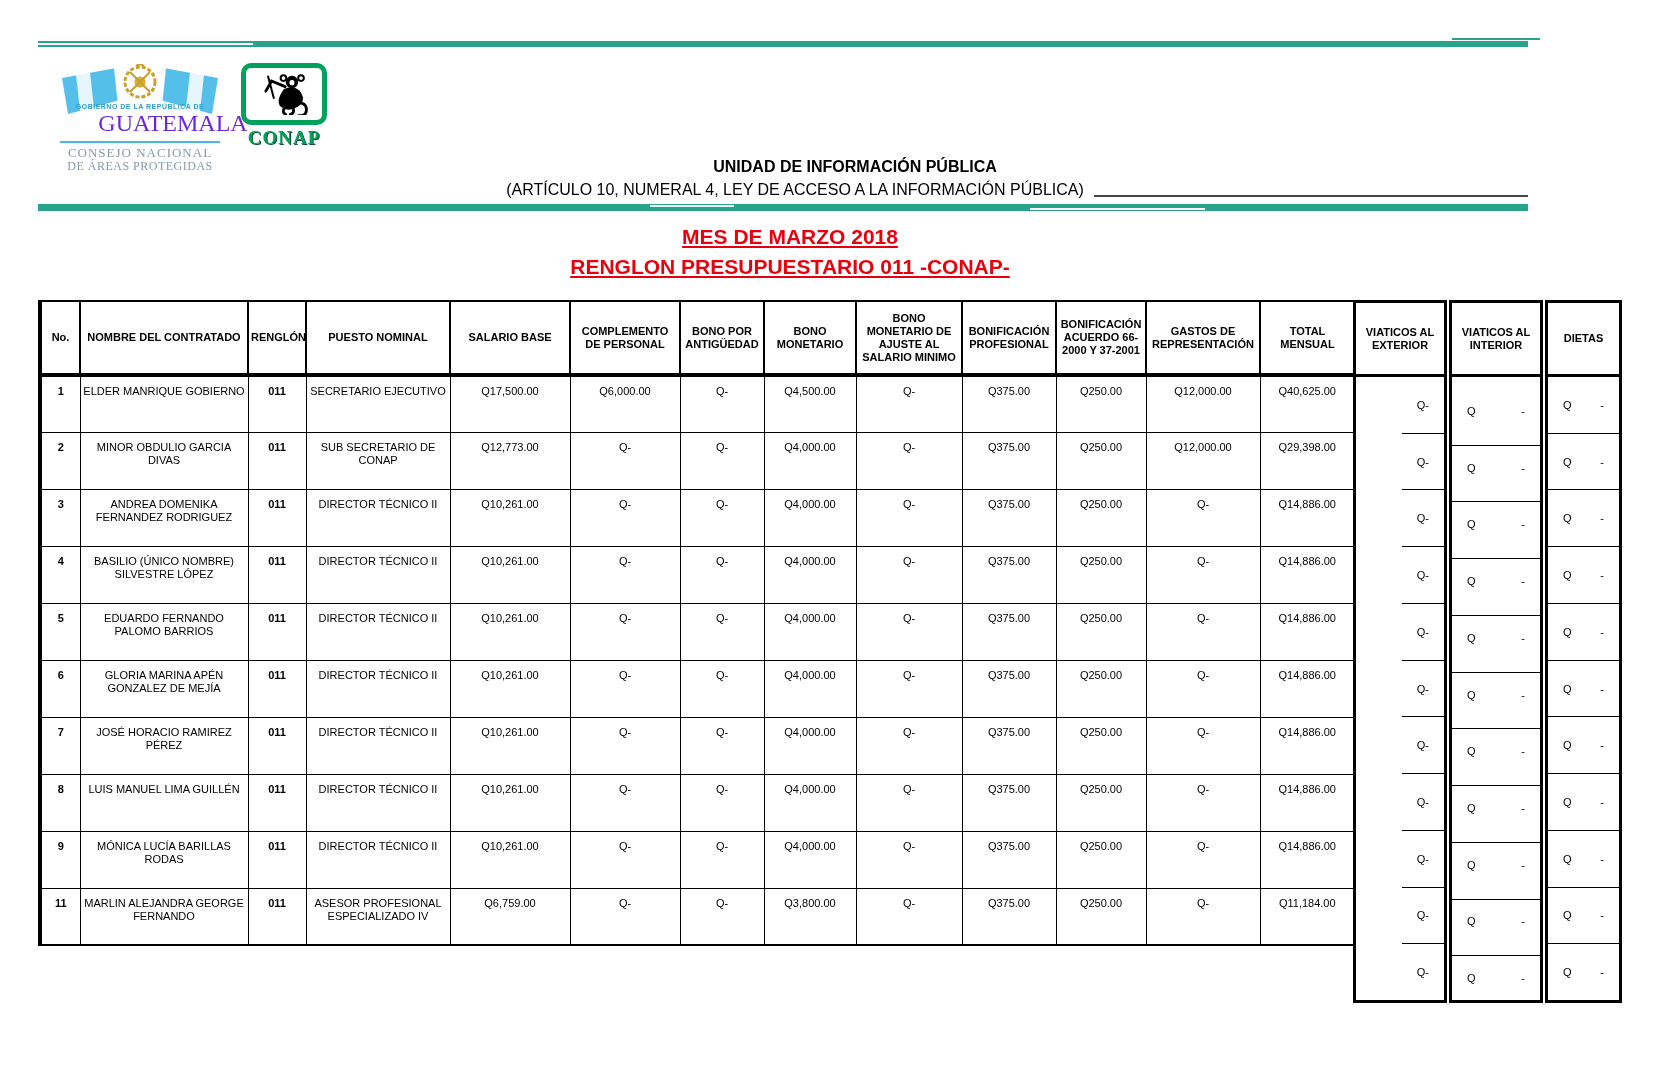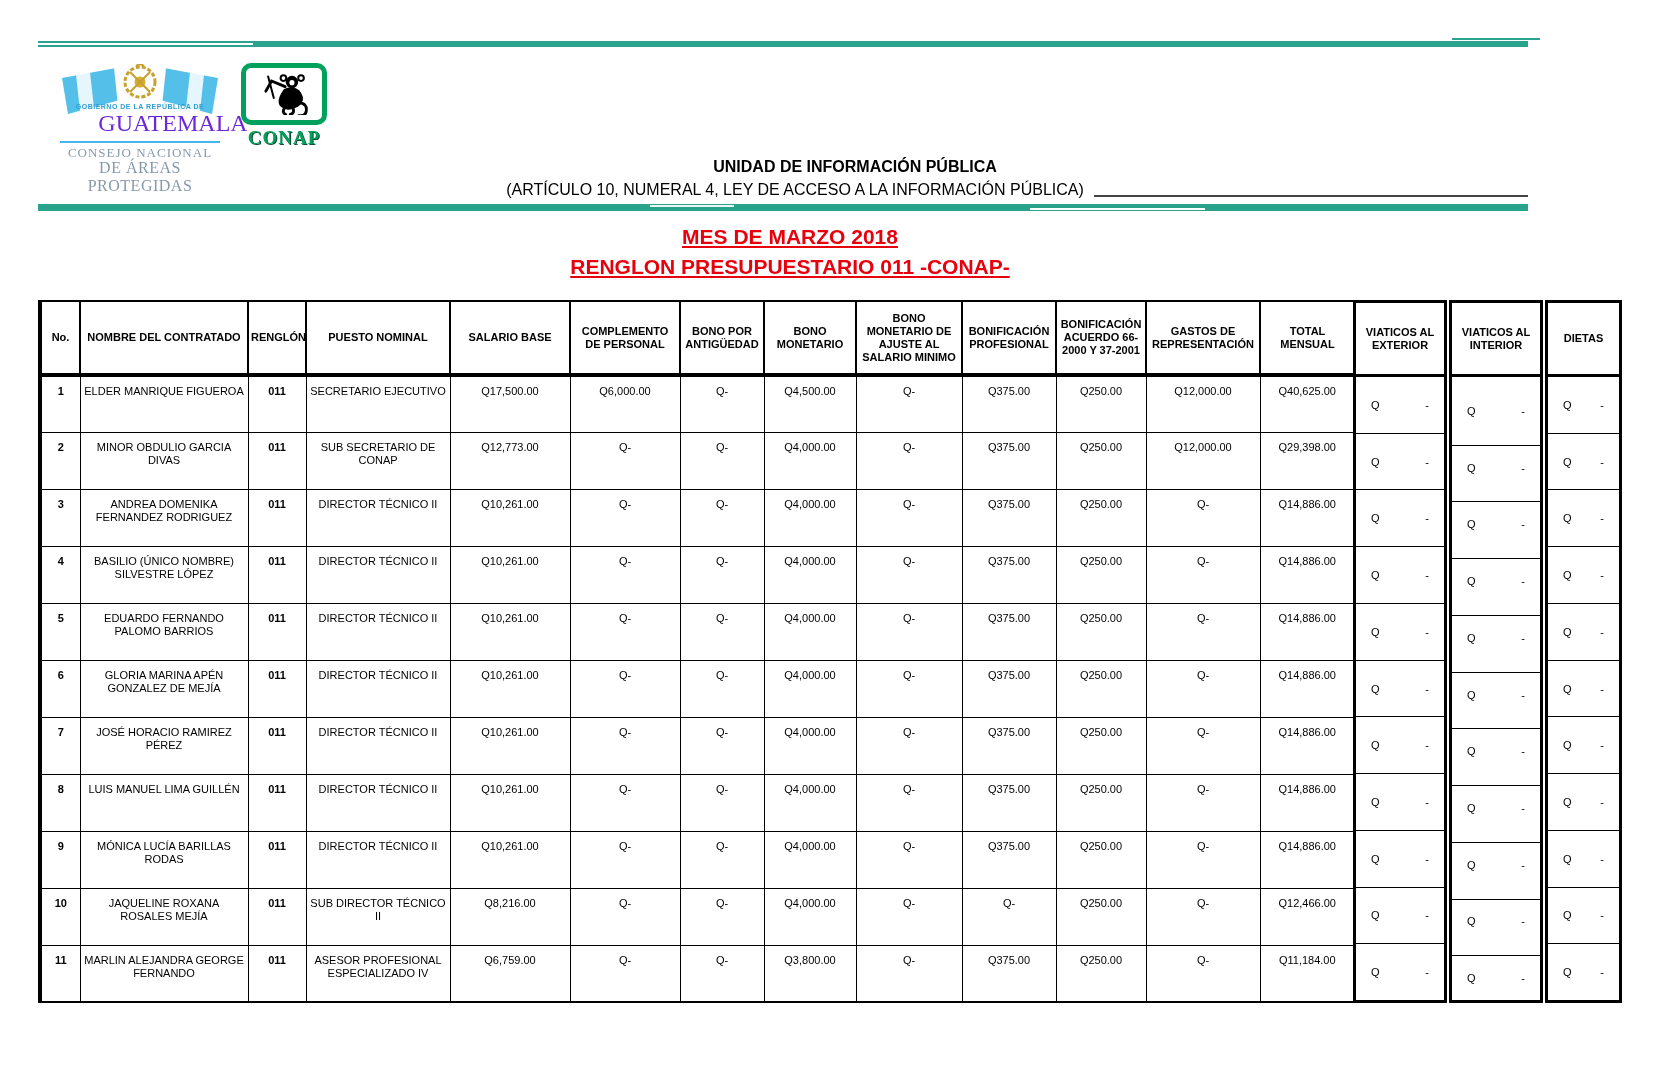--- a/index.html
+++ b/index.html
@@ -20,21 +20,21 @@
   .logo-guatemala{position:absolute;left:52px;top:64px;width:176px;height:112px;}
   .logo-guatemala svg{position:absolute;left:0;top:0;}
   .gob-line{position:absolute;left:0;top:39px;width:176px;text-align:center;
             font-size:7px;font-weight:bold;letter-spacing:.5px;color:#2f9fd0;}
   .guatemala-word{position:absolute;left:0;top:46px;width:176px;text-align:center;
             font-family:"Liberation Serif", serif;font-size:24px;color:#6d28d9;letter-spacing:0px;margin-left:33px;}
   .guatemala-underline{position:absolute;left:8px;top:77px;width:160px;height:2px;background:#45b7e8;}
   .consejo-1{position:absolute;left:0;top:81px;width:176px;text-align:center;
             font-family:"Liberation Serif", serif;font-size:13px;letter-spacing:1px;color:#8699ad;}
   .consejo-2{position:absolute;left:0;top:95px;width:176px;text-align:center;
-            font-family:"Liberation Serif", serif;font-size:16px;letter-spacing:.5px;color:#8699ad;}
+            font-family:"Liberation Serif", serif;font-size:12px;letter-spacing:.5px;color:#8699ad;}
 
   .logo-conap{position:absolute;left:233px;top:63px;width:86px;height:92px;margin-left:8px;}
   .conap-box{position:absolute;left:0;top:0;width:76px;height:52px;border:5px solid #00a15d;
              border-radius:10px;background:#fff;display:flex;align-items:center;justify-content:center;}
   .conap-word{position:absolute;left:-6px;top:64px;width:98px;text-align:center;
               font-family:"Liberation Serif", serif;font-weight:bold;font-size:19px;color:#00a15d;
               letter-spacing:1px;text-shadow:1px 1px 0 #0a4d32;}
 
   
   .doc-title{position:absolute;left:160px;top:158px;width:1390px;text-align:center;
@@ -60,21 +60,21 @@
 
   
   .money-box{position:absolute;top:300px;height:703px;border:3px solid #000;background:#fff;
              display:flex;flex-direction:column;box-sizing:border-box;}
   .money-box .mb-head{height:71px;flex:0 0 71px;border-bottom:3px solid #000;
              display:flex;align-items:center;justify-content:center;text-align:center;
              font-size:11px;font-weight:bold;line-height:13px;padding:0 6px;}
   .money-box .mb-cell{flex:1 1 auto;border-top:1px solid #000;display:flex;align-items:center;
              justify-content:space-between;padding:0 15px;font-size:11px;}
   .money-box .mb-cell:nth-child(2){border-top:none;}
-  .box-ext{left:1353px;width:94px;}
+  .box-ext{left:1353px;width:94px;align-items:flex-end;}
   .box-int{left:1449px;width:94px;gap:12px;}
   .box-diet{left:1545px;width:77px;}
 </style>
 </head>
 <body>
 
 <div class="page">
 
   <div class="rule rule-top">
     <div class="rule-top-stripe"></div>
@@ -156,21 +156,21 @@
           <th>BONO MONETARIO DE AJUSTE AL SALARIO MINIMO</th>
           <th>BONIFICACIÓN PROFESIONAL</th>
           <th>BONIFICACIÓN ACUERDO 66-2000 Y 37-2001</th>
           <th>GASTOS DE REPRESENTACIÓN</th>
           <th>TOTAL MENSUAL</th>
         </tr>
     </thead>
     <tbody id="main-tbody">
         <tr>
           <td class="bold">1</td>
-          <td>ELDER MANRIQUE FIGUEROA</td>
+          <td>ELDER MANRIQUE GOBIERNO</td>
           <td class="bold">011</td>
           <td>SECRETARIO EJECUTIVO</td>
           <td>Q17,500.00</td>
           <td>Q6,000.00</td>
           <td>Q-</td>
           <td>Q4,500.00</td>
           <td>Q-</td>
           <td>Q375.00</td>
           <td>Q250.00</td>
           <td>Q12,000.00</td>
@@ -290,35 +290,20 @@
           <td>Q-</td>
           <td>Q-</td>
           <td>Q4,000.00</td>
           <td>Q-</td>
           <td>Q375.00</td>
           <td>Q250.00</td>
           <td>Q-</td>
           <td>Q14,886.00</td>
         </tr>
         <tr>
-          <td class="bold">10</td>
-          <td>JAQUELINE ROXANA ROSALES MEJÍA</td>
-          <td class="bold">011</td>
-          <td>SUB DIRECTOR TÉCNICO II</td>
-          <td>Q8,216.00</td>
-          <td>Q-</td>
-          <td>Q-</td>
-          <td>Q4,000.00</td>
-          <td>Q-</td>
-          <td>Q-</td>
-          <td>Q250.00</td>
-          <td>Q-</td>
-          <td>Q12,466.00</td>
-        </tr>
-        <tr>
           <td class="bold">11</td>
           <td>MARLIN ALEJANDRA GEORGE FERNANDO</td>
           <td class="bold">011</td>
           <td>ASESOR PROFESIONAL ESPECIALIZADO IV</td>
           <td>Q6,759.00</td>
           <td>Q-</td>
           <td>Q-</td>
           <td>Q3,800.00</td>
           <td>Q-</td>
           <td>Q375.00</td>

